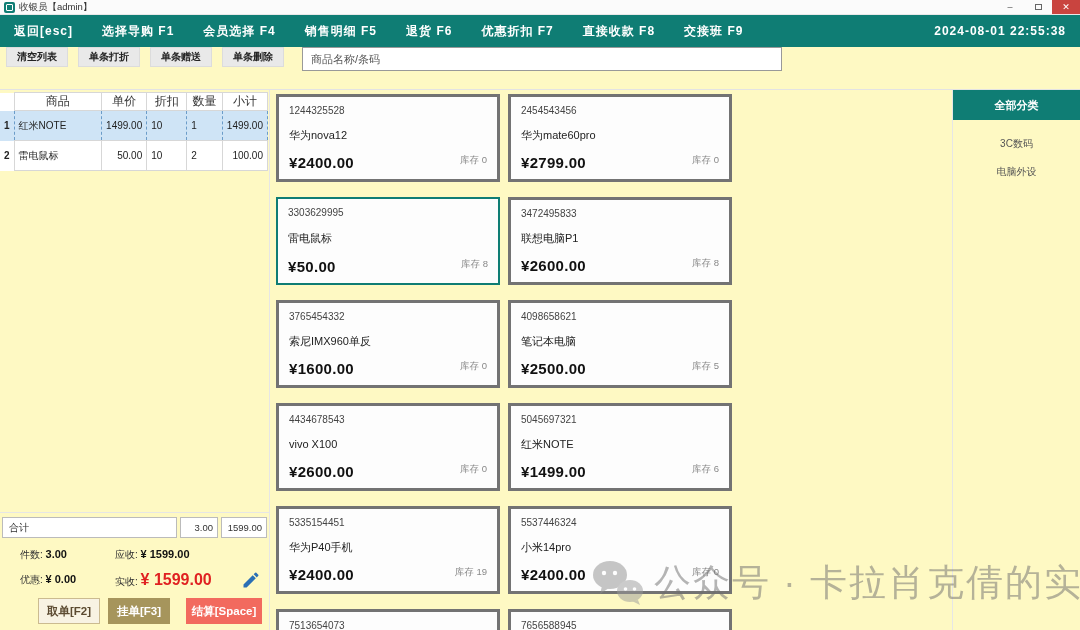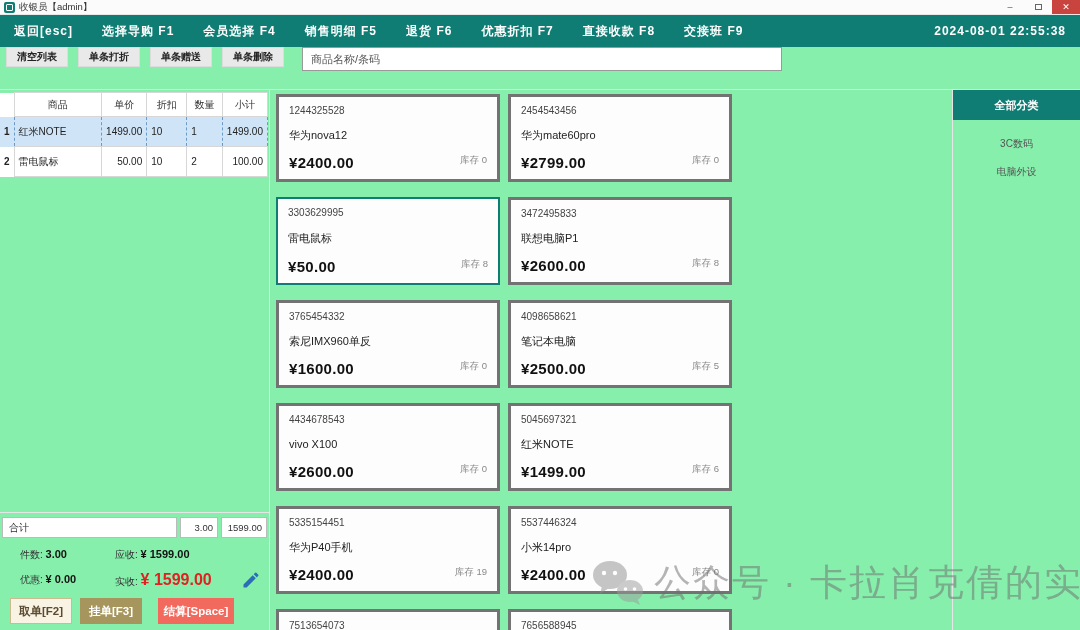--- a/index.html
+++ b/index.html
@@ -1,20 +1,20 @@
 <!DOCTYPE html>
 <html style="--accent: #0f7d74; --settle: #f26a5e; --hold: #a6955c; --paid: #e02121; --close: #c9443f;"><head>
 <meta charset="utf-8">
 <style>
   :root{
     --accent:#0f7d74; --settle:#f26a5e; --hold:#a6955c; --paid:#e02121; --close:#c9443f;
   }
   *{box-sizing:border-box;margin:0;padding:0;font-family:"Liberation Sans","DejaVu Sans",sans-serif;}
   html,body{width:1080px;height:630px;overflow:hidden;background:#fff;}
-  .app{position:relative;width:1080px;height:630px;display:flex;flex-direction:column;background:#86efac;}
+  .app{position:relative;width:1080px;height:630px;display:flex;flex-direction:column;background:#fef9c3;}
 
   
   .titlebar{height:15px;display:flex;align-items:center;background:#fbfbfb;border-bottom:1px solid #e8e8e8;padding-left:4px;flex:0 0 auto;}
   .app-icon{width:11px;height:11px;background:var(--accent);border-radius:2px;margin-right:4px;position:relative;}
   .app-icon::after{content:"";position:absolute;inset:2px;border:1px solid #fff;border-radius:1px;}
   .win-title{font-size:9.5px;color:#333;}
   .win-controls{margin-left:auto;display:flex;height:100%;align-items:stretch;}
   .win-btn{width:28px;display:flex;align-items:center;justify-content:center;font-size:9px;color:#555;cursor:pointer;}
   .win-btn.close{background:var(--close);color:#fff;}
   .restore-glyph{width:7px;height:6px;border:1px solid #666;position:relative;background:#fbfbfb;}
@@ -32,21 +32,21 @@
   .search-input::placeholder{color:#555;}
 
   
   .main{flex:1;display:flex;min-height:0;}
   .left{width:270px;flex:0 0 auto;display:flex;flex-direction:column;border-right:1px solid #e6e6e6;}
   .grid{flex:1;padding:4px 6px;display:flex;flex-wrap:wrap;gap:15px 8px;align-content:flex-start;}
   .sidebar{width:128px;flex:0 0 auto;border-left:1px solid #e6e6e6;display:flex;flex-direction:column;}
 
   
   table.cart{border-collapse:collapse;width:268px;margin-top:2px;}
-  .cart th{font-size:10px;font-weight:normal;color:#333;border:1px solid #d7d7d7;height:24px;background:#fff;}
+  .cart th{font-size:12px;font-weight:normal;color:#333;border:1px solid #d7d7d7;height:16px;background:#fff;}
   .cart td{font-size:10px;color:#222;border:1px solid #d7d7d7;height:30px;padding:0 4px;background:#fff;}
   .cart .col-no{width:13px;border:none;background:#fff;text-align:center;font-weight:bold;}
   .cart .num{text-align:right;}
   .cart .ctr{text-align:left;}
   .cart tr.selected td{background:#cfe4f6;}
   .cart tr.selected td:not(.col-no){border:1px dashed #6b9cc9;}
 
   
   .card{width:224px;height:88px;background:#fdfdfd;border:3px solid #737373;padding:8px 10px;display:flex;flex-direction:column;justify-content:space-between;cursor:pointer;}
   .card.selected{border:2px solid var(--accent);}
@@ -66,21 +66,21 @@
   .total-row{display:flex;gap:3px;align-items:center;}
   .total-box{flex:1;height:21px;border:1px solid #bbb;font-size:10px;color:#333;display:flex;align-items:center;padding:0 6px;background:#fff;}
   .mini-box{height:21px;border:1px solid #bbb;font-size:9.5px;color:#333;display:flex;align-items:center;justify-content:flex-end;padding:0 4px;background:#fff;}
   .mini-box.qty{width:38px;}
   .mini-box.amt{width:46px;}
   .stats{display:grid;grid-template-columns:95px 1fr 26px;margin:10px 0 2px 18px;row-gap:8px;align-items:center;}
   .stat{font-size:10px;color:#333;white-space:nowrap;}
   .stat b{font-size:11px;color:#111;}
   .stat .paid-val{font-size:16px;color:var(--paid);font-weight:bold;}
   .edit-icon{width:20px;height:20px;cursor:pointer;}
-  .btn-row{display:flex;margin:8px 0 0 8px;gap:8px;}
+  .btn-row{display:flex;margin:8px 0 0 36px;gap:8px;}
   .act-btn{height:26px;font-size:11.5px;font-weight:bold;display:flex;align-items:center;justify-content:center;cursor:pointer;border:1px solid transparent;}
   .btn-take{width:62px;background:#f8f3e3;border-color:#cbbb90;color:#5b4a30;}
   .btn-hold{width:62px;background:var(--hold);color:#fff;margin-right:8px;}
   .btn-settle{width:76px;background:var(--settle);color:#fff;}
 
   
   .watermark{position:absolute;left:592px;top:558px;display:flex;align-items:center;gap:10px;pointer-events:none;opacity:0.5;z-index:5;}
   .watermark .wm-text{font-size:37px;color:#6e6e6e;white-space:nowrap;letter-spacing:2px;}
 </style>
 </head>

